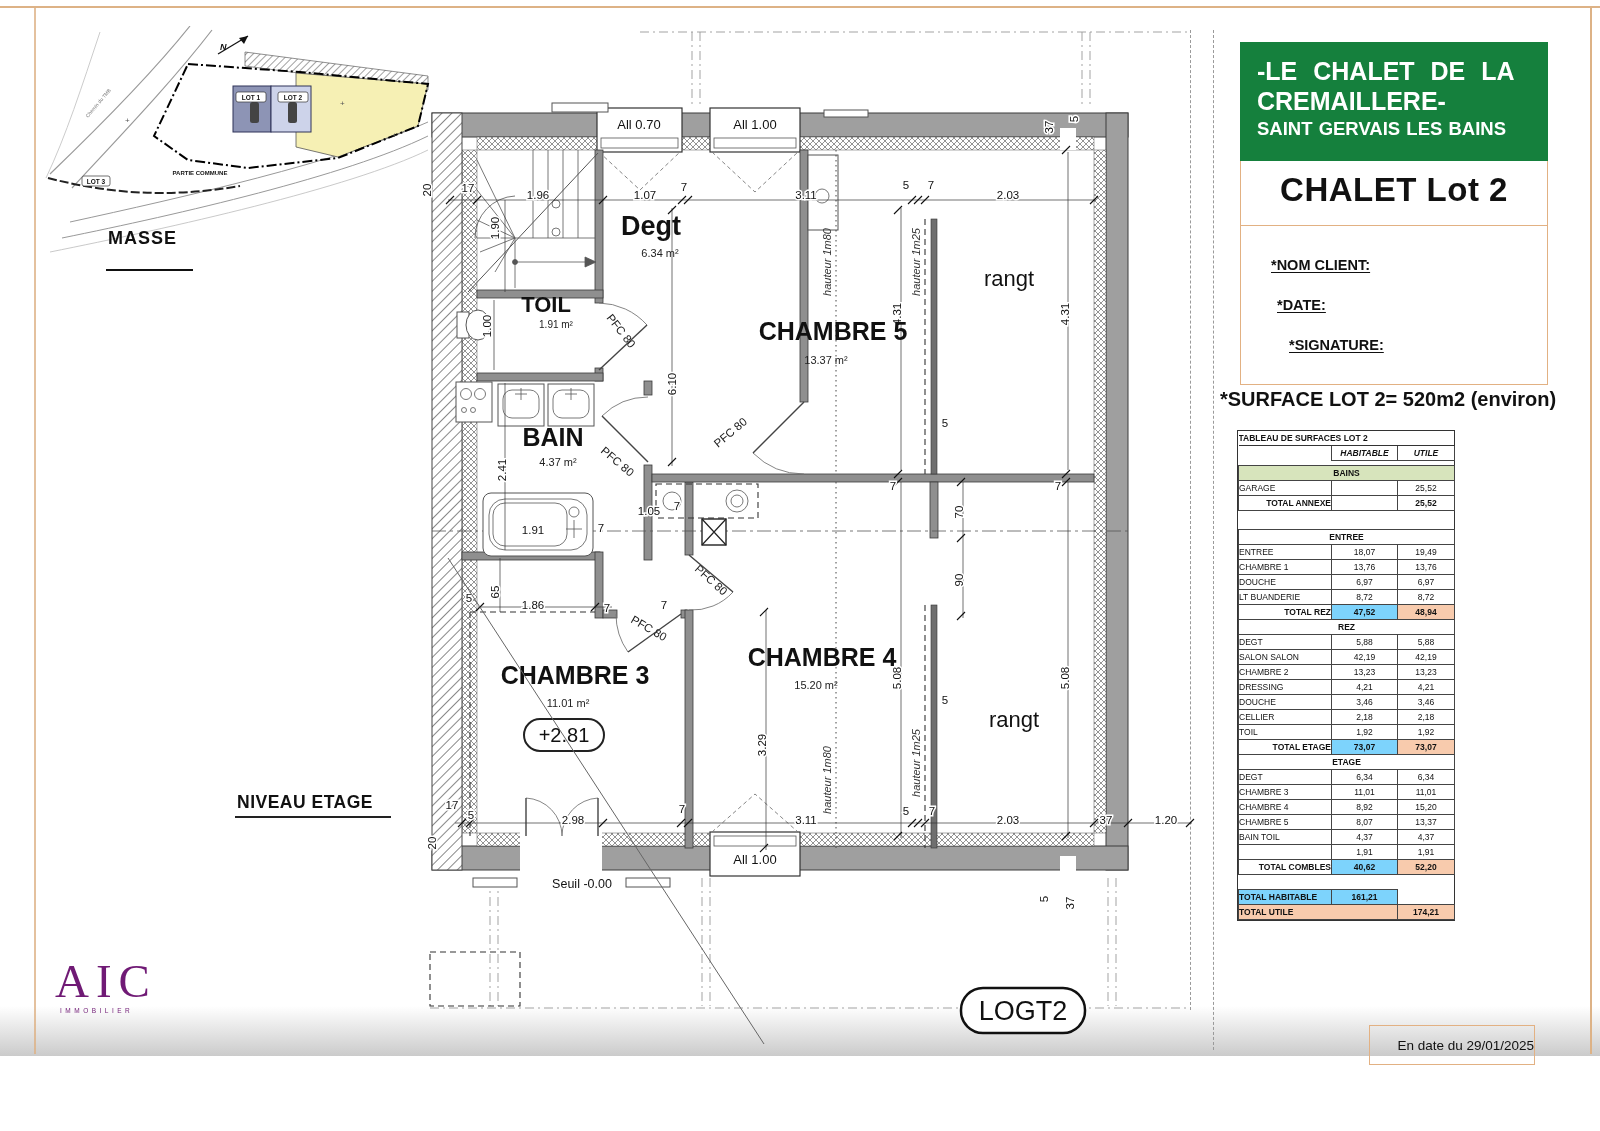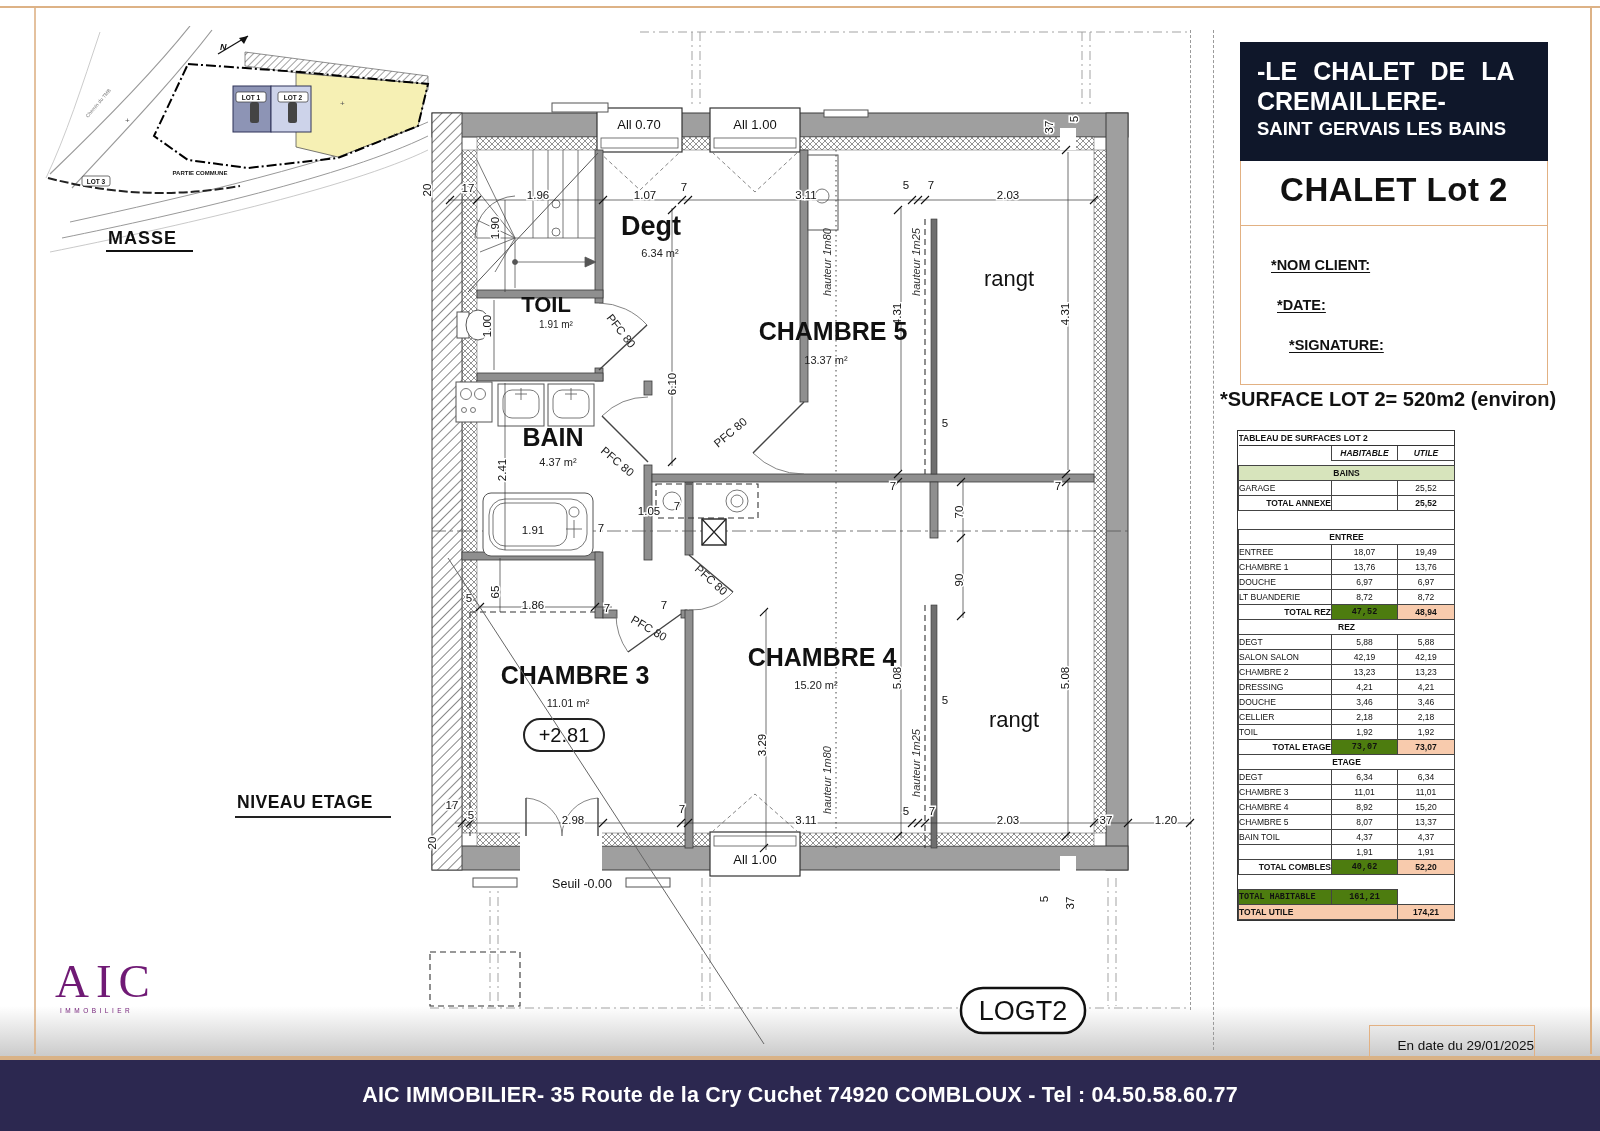--- a/index.html
+++ b/index.html
@@ -10,26 +10,26 @@
   .frame-top{left:0;top:6px;width:1600px;height:2px;background:#ddb286;}
   .frame-right{left:1590px;top:6px;width:2px;height:1048px;background:#ddb286;}
   .frame-left{left:34px;top:6px;width:2px;height:1048px;background:#ddb286;opacity:.8;}
   .grad-strip{left:0;top:1006px;width:1600px;height:50px;
      background:linear-gradient(to bottom,rgba(190,190,190,0),rgba(160,160,160,.55));}
   
   .vdash1{left:1190px;top:30px;height:980px;width:0;border-left:1.5px dashed #9a9a9a;}
   .vdash2{left:1213px;top:30px;height:1020px;width:0;border-left:1.5px dashed #9a9a9a;}
   
   .masse-title{left:106px;top:228px;font-size:18px;font-weight:bold;letter-spacing:1px;
-     border-bottom:2.5px solid #111;padding:0 16px 1px 2px;}
+     border-bottom:2.5px solid #111;padding:0 16px 20px 2px;}
   .plan-title{left:235px;top:792px;font-size:17.5px;font-weight:bold;letter-spacing:.5px;
      border-bottom:2.5px solid #222;padding:0 18px 3px 2px;}
   
   .rc{left:1240px;top:42px;width:306px;height:341px;border:1px solid #e2b183;background:#fff;}
-  .rc-navy{position:absolute;left:-1px;top:-1px;width:308px;height:119px;background:#0f172a;
+  .rc-navy{position:absolute;left:-1px;top:-1px;width:308px;height:119px;background:#15803d;
      color:#fff;padding:14px 0 0 17px;box-sizing:border-box;}
   .rc-navy .l1{font-size:25px;font-weight:bold;word-spacing:9px;line-height:30px;}
   .rc-navy .l3{font-size:18.5px;font-weight:bold;word-spacing:1px;margin-top:2px;}
   .rc-lot{position:absolute;left:0;top:128px;width:100%;text-align:center;
      font-size:33px;font-weight:bold;letter-spacing:.5px;}
   .rc-divider{position:absolute;left:0;top:182px;width:100%;height:0;border-top:1px solid #e2b183;}
   .rc-client{position:absolute;left:0;top:196px;width:100%;}
   .rc-client div{font-size:14.5px;font-weight:bold;}
   .rc-client .u{text-decoration:underline;text-underline-offset:2px;}
   .cl-nom{margin:18px 0 0 30px;}
@@ -53,21 +53,21 @@
   table.surf{border-collapse:collapse;width:100%;table-layout:fixed;}
   table.surf td{font-size:8.5px;height:14px;padding:0;overflow:hidden;white-space:nowrap;}
   td.ttl{font-size:10.5px;font-weight:bold;padding:3px 2px 3px 3px;border-bottom:1px solid #333;}
   td.lb{padding-left:3px;text-align:left;border:1px solid #444;}
   td.tl{text-align:right;font-weight:bold;padding-right:4px;}
   td.v{text-align:center;border:1px solid #444;}
   td.b{font-weight:bold;}
   td.ch{font-size:8px;font-weight:bold;font-style:italic;text-align:center;border:1px solid #444;}
   td.sec{font-weight:bold;text-align:center;border:1px solid #444;}
   td.green{background:#d7e4bc;}
-  td.hb{background:#4d7c0f;font-family:Liberation Mono, monospace;}
+  td.hb{background:#7dd3fc;}
   td.ub{background:#f8cbad;}
   td.nb{border:none;}
   td.gh{text-align:left;padding-left:3px;}
   td.gu{text-align:left;padding-left:3px;}
   tr.gap td{border:none;}
   col.c1{width:93px;} col.c2{width:66px;} col.c3{width:57px;}
   
   .dim{font:11.5px "Liberation Sans",sans-serif;fill:#111;paint-order:stroke;stroke:#fff;
        stroke-width:3px;text-anchor:middle;}
   .rname{font:bold 25px "Liberation Sans",sans-serif;fill:#111;text-anchor:middle;}
@@ -611,16 +611,13 @@
   </div>
 
   <div class="abs date-box">
     <span>En date du 29/01/2025</span>
   </div>
 
   <div class="abs logo">
     <div class="big">AIC</div>
     <div class="sub">IMMOBILIER</div>
   </div>
-  <div class="abs footer">
-    <span>AIC IMMOBILIER- 35 Route de la Cry Cuchet 74920 COMBLOUX - Tel : 04.50.58.60.77</span>
-  </div>
 </div>
 
 </body></html>

